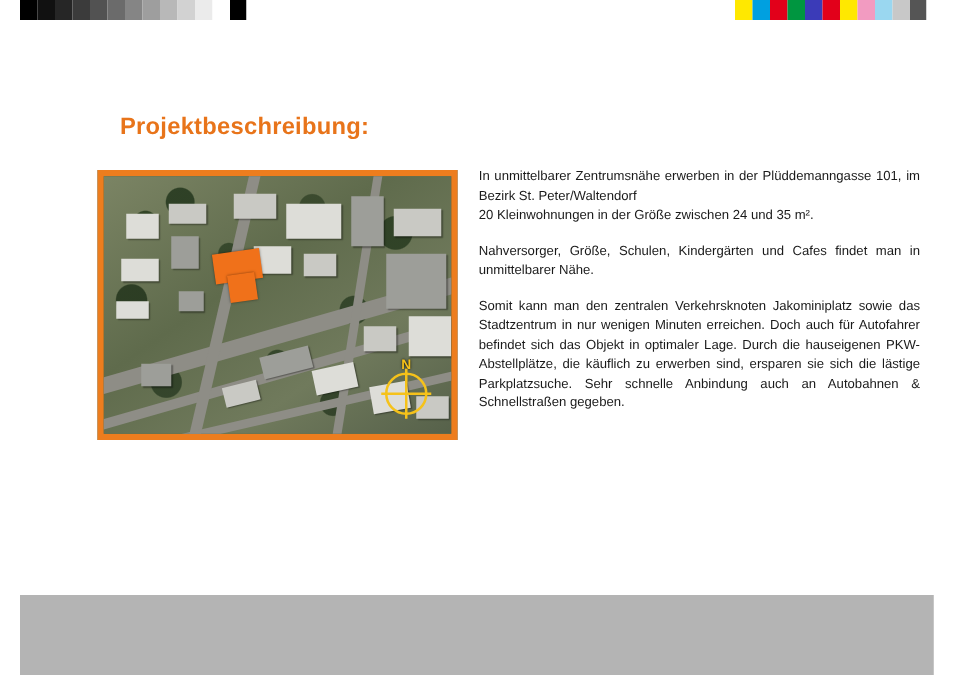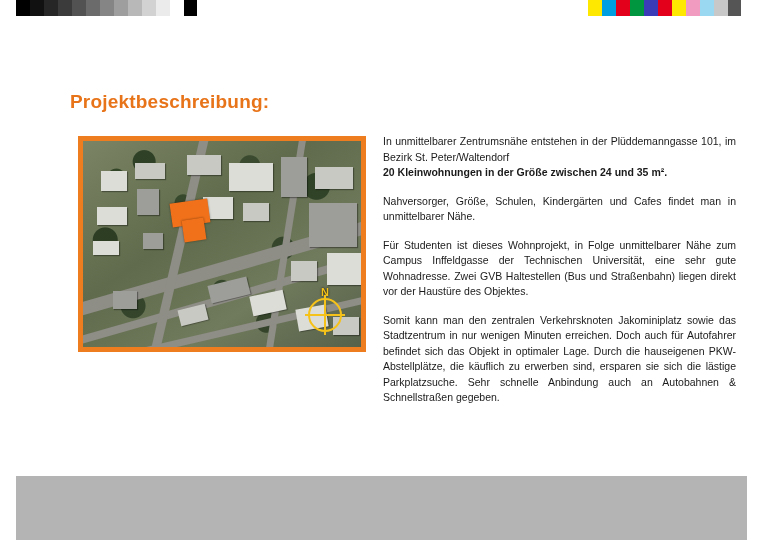--- a/index.html
+++ b/index.html
@@ -31,21 +31,21 @@
   .page {
     position: absolute;
     left: 0; top: 16px;
     width: 763px;
     height: 534px;
     background: #ffffff;
   }
 
   .title {
     position: absolute;
-    left: 70px;
+    left: 96px;
     top: 62px;
     font-size: 19px;
     font-weight: bold;
     color: #e8741a;
     letter-spacing: 0.2px;
   }
 
   
   .photo-frame {
     position: absolute;
@@ -136,21 +136,21 @@
     position: absolute;
     left: 383px;
     top: 118px;
     width: 353px;
     font-size: 10.5px;
     line-height: 15.5px;
     color: #1a1a1a;
     text-align: justify;
   }
   .text-col p { margin: 0 0 13px 0; }
-  .text-col .bold { font-weight: bold; }
+  .text-col .bold { font-weight: normal; }
 
   
   .footer-bar {
     position: absolute;
     left: 16px;
     bottom: 10px;
     width: 731px;
     height: 64px;
     background: #b4b4b4;
   }
@@ -237,24 +237,23 @@
 
       <div class="compass">
         <div class="n">N</div>
         <div class="rose"></div>
       </div>
     </div>
   </div>
 
   <div class="text-col">
     <p>
-      <span>In unmittelbarer Zentrumsnähe entstehen in der Plüddemanngasse 101, im Bezirk St. Peter/Waltendorf</span><br>
+      <span>In unmittelbarer Zentrumsnähe erwerben in der Plüddemanngasse 101, im Bezirk St. Peter/Waltendorf</span><br>
       <span class="bold">20 Kleinwohnungen in der Größe zwischen 24 und 35 m².</span>
     </p>
     <p>Nahversorger, Größe, Schulen, Kindergärten und Cafes findet man in unmittelbarer Nähe.</p>
-    <p>Für Studenten ist dieses Wohnprojekt, in Folge unmittelbarer Nähe zum Campus Inffeldgasse der Technischen Universität, eine sehr gute Wohnadresse. Zwei GVB Haltestellen (Bus und Straßenbahn) liegen direkt vor der Haustüre des Objektes.</p>
     <p>Somit kann man den zentralen Verkehrsknoten Jakominiplatz sowie das Stadtzentrum in nur wenigen Minuten erreichen. Doch auch für Autofahrer befindet sich das Objekt in optimaler Lage. Durch die hauseigenen PKW-Abstellplätze, die käuflich zu erwerben sind, ersparen sie sich die lästige Parkplatzsuche. Sehr schnelle Anbindung auch an Autobahnen &amp; Schnellstraßen gegeben.</p>
   </div>
 
   <div class="page-number">4</div>
   <div class="footer-bar"></div>
 
 </div>
 
 </body></html>

